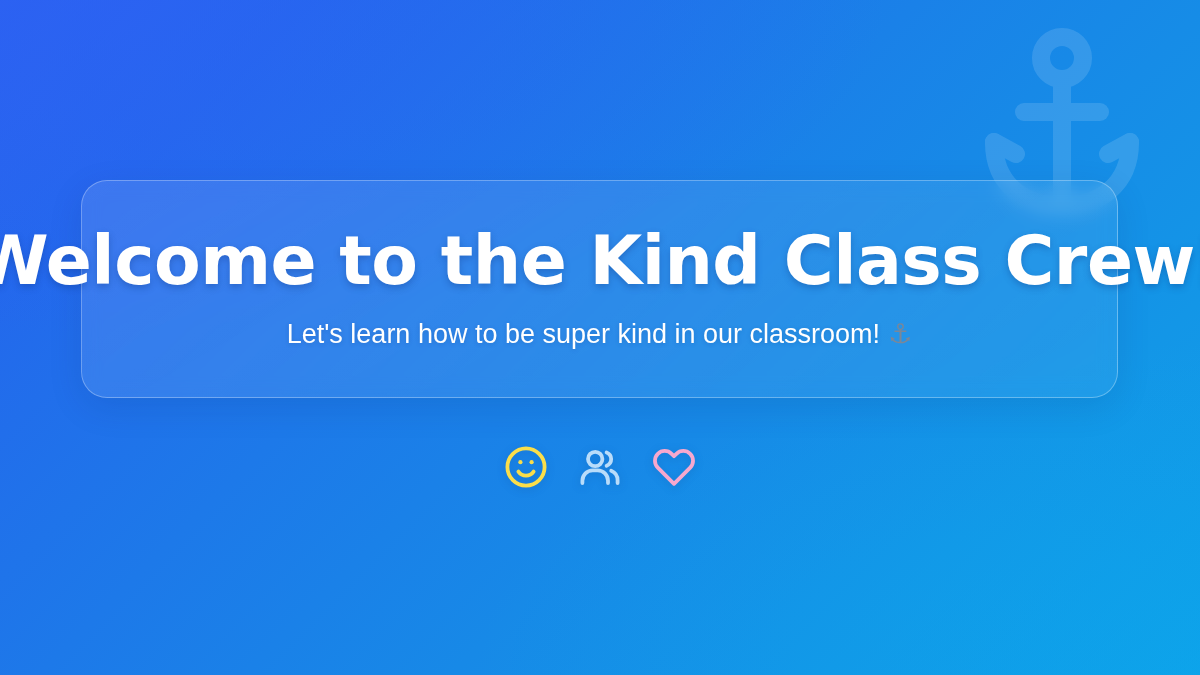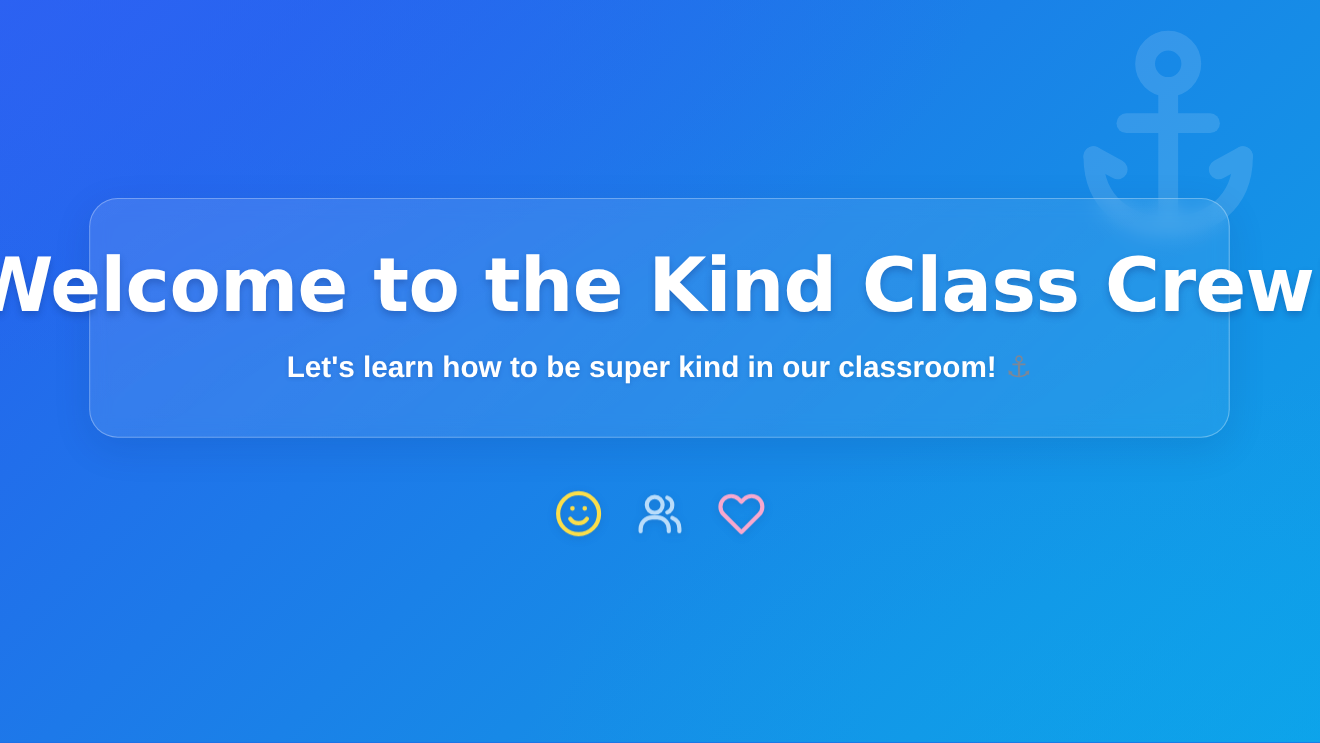--- a/index.html
+++ b/index.html
@@ -87,21 +87,21 @@
     letter-spacing:-0.5px;
     color:#ffffff;
     text-align:center;
     text-shadow:0 3px 7px rgba(12,48,120,.30);
     white-space:nowrap;
   }
 
   .subtitle {
     margin-top:20px;
     font-family:"Liberation Sans", sans-serif;
-    font-weight:700;
+    font-weight:400;
     font-size:27px;
     line-height:1.3;
     color:#ffffff;
     text-align:left;
     text-shadow:0 1px 4px rgba(12,48,120,.22);
     white-space:nowrap;
   }
   .subtitle .anchor-emoji {
     font-family:"DejaVu Sans", sans-serif;
     margin-left:8px;

